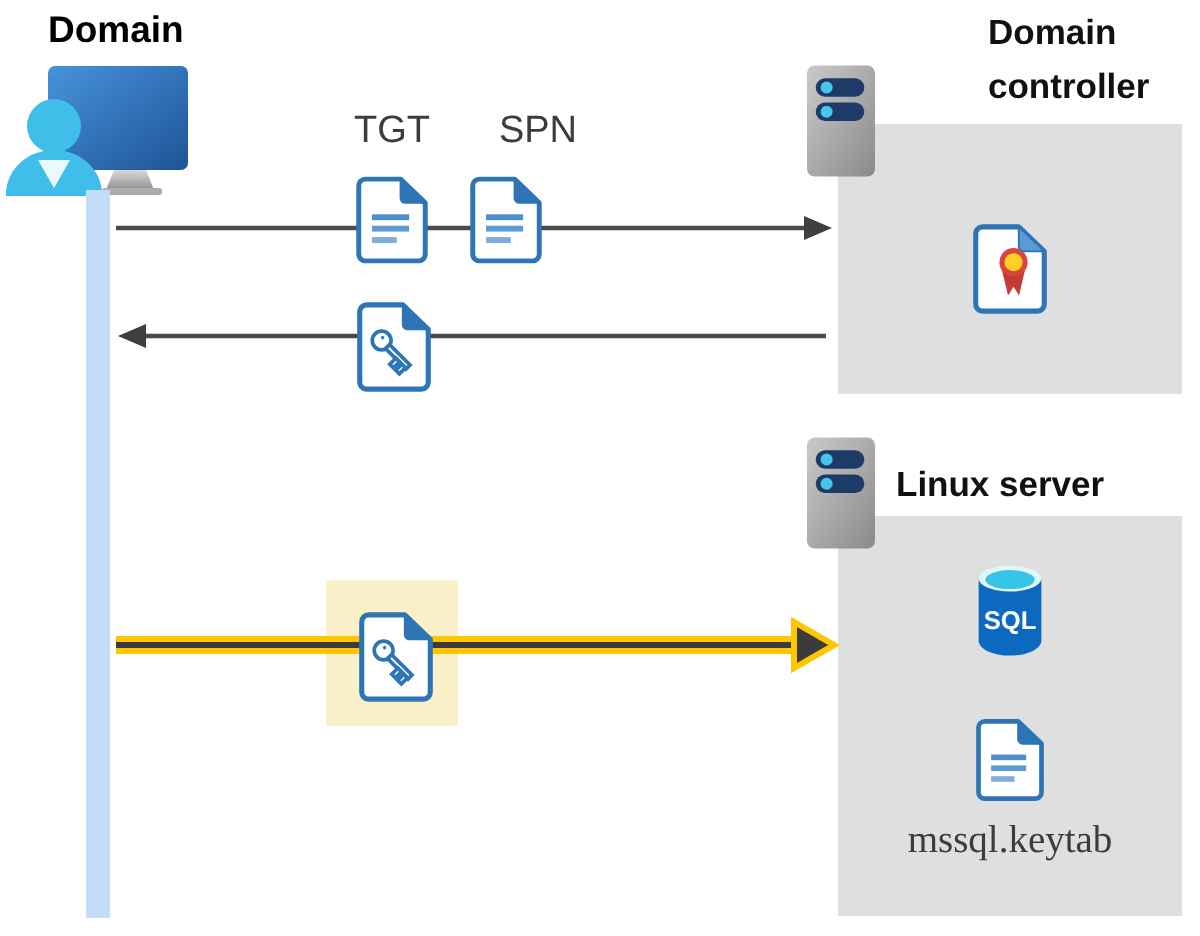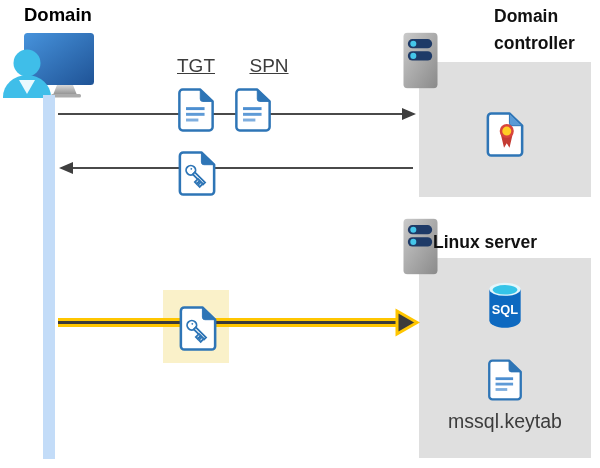--- a/index.html
+++ b/index.html
@@ -3,25 +3,25 @@
 <meta charset="utf-8">
 <style>
   html,body{margin:0;padding:0;background:#ffffff;}
   .canvas{
     position:relative;width:600px;height:468px;background:#ffffff;overflow:hidden;
     font-family:"Liberation Sans","DejaVu Sans",sans-serif;
   }
   .abs{position:absolute;}
   .label{color:#1a1a1a;}
   .title{font-weight:bold;font-size:17.5px;line-height:27px;color:#111;}
-  .ticket-label{font-size:19px;color:#3c3c3c;text-align:center;text-decoration:underline;}
+  .ticket-label{font-size:19px;color:#3c3c3c;text-align:center;}
   .client-label{left:24px;top:4px;width:90px;font-weight:bold;font-size:18.5px;color:#000;}
   .dc-title{left:452px;top:3px;width:118px;margin-left:42px;}
-  .linux-title{left:433px;top:229px;width:140px;white-space:nowrap;}
-  .keytab-label{left:419px;top:410px;width:172px;font-size:19.5px;color:#3c3c3c;text-align:center;}
+  .linux-title{left:448px;top:229px;width:140px;white-space:nowrap;}
+  .keytab-label{left:419px;top:410px;width:172px;font-size:19.5px;color:#3c3c3c;text-align:center;font-family:Liberation Serif, serif;}
   .gray-box{background:#DFDFDF;}
   .dc-box{left:419px;top:62px;width:172px;height:135px;}
   .linux-box{left:419px;top:258px;width:172px;height:200px;}
   .lifeline{left:43px;top:95px;width:12px;height:364px;background:#C3DCF8;}
   .highlight{left:163px;top:290px;width:66px;height:73px;background:#FAF1C9;}
   svg{display:block;}
   .defs{position:absolute;width:0;height:0;}
 </style>
 </head>
 <body>

